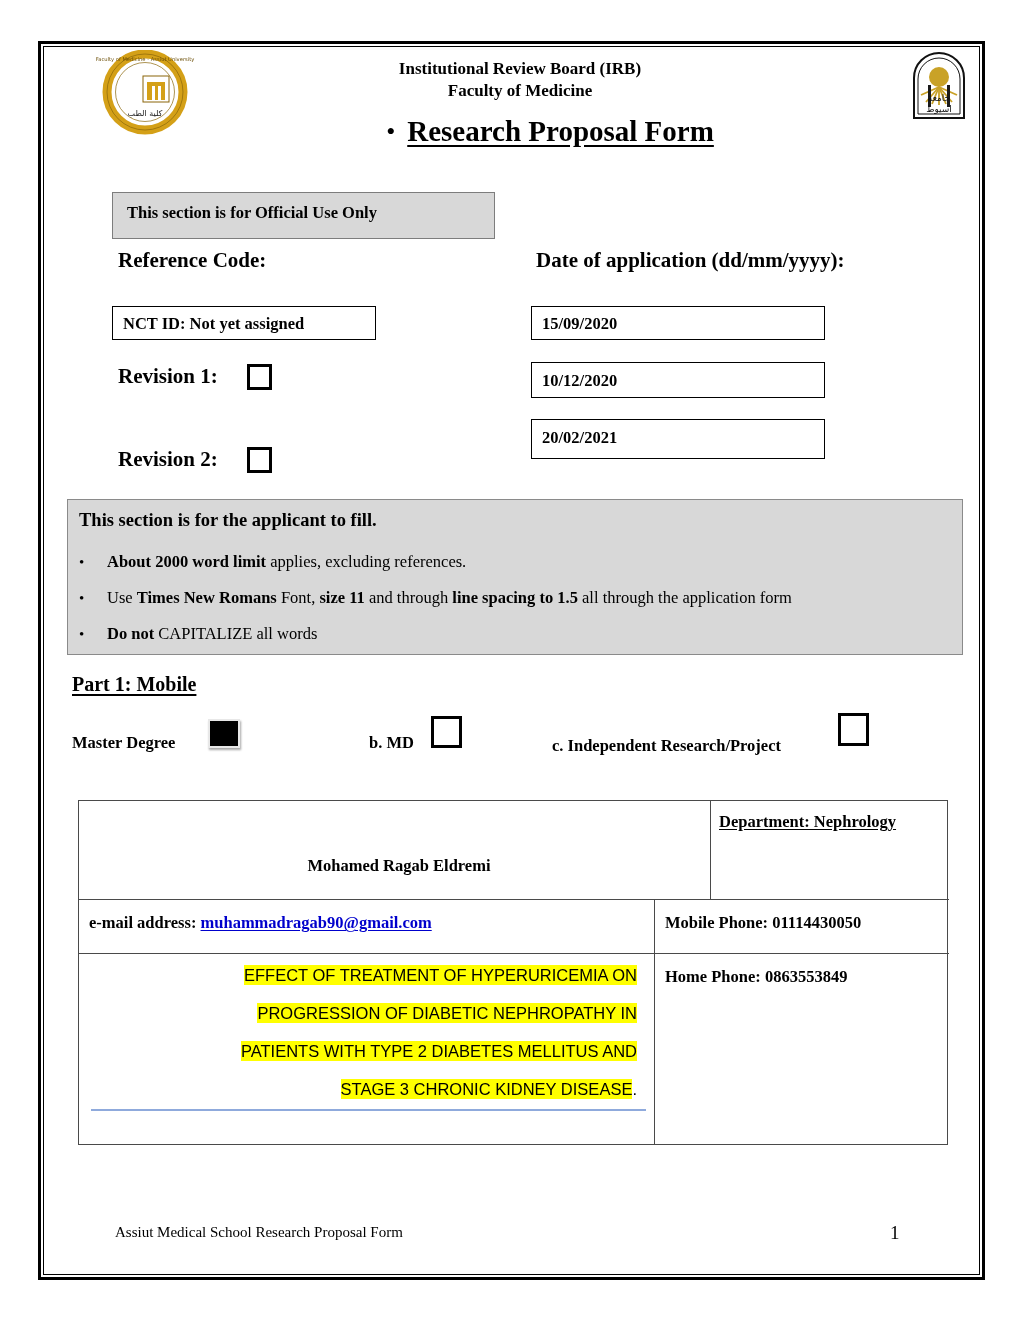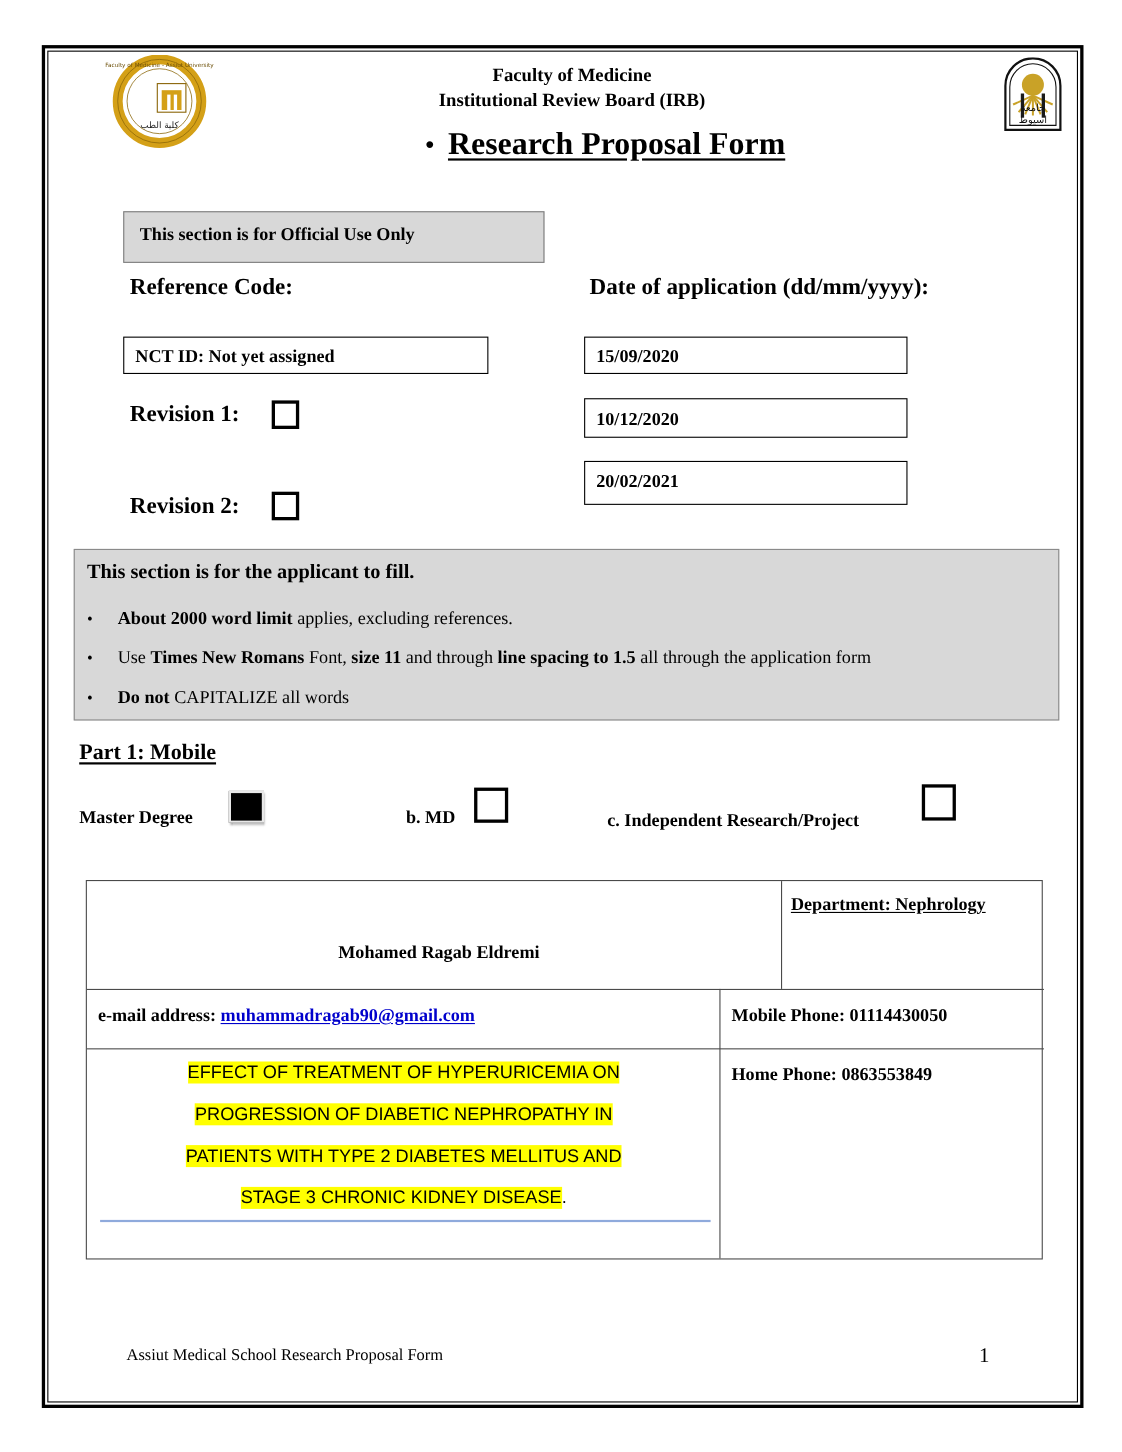--- a/index.html
+++ b/index.html
@@ -100,21 +100,21 @@
     box-sizing: border-box;
     background: #fff;
   }
   .field-box > span {
     position: absolute;
     left: 10px;
     font-weight: bold;
     font-size: 16.5px;
   }
 
-  #nct-box { left: 112px; top: 306px; width: 332px; height: 34px; }
+  #nct-box { left: 112px; top: 306px; width: 264px; height: 34px; }
   #nct-box > span { top: 7px; }
 
   #date1-box { left: 531px; top: 306px; width: 294px; height: 34px; }
   #date1-box > span { top: 7px; }
 
   #date2-box { left: 531px; top: 362px; width: 294px; height: 36px; }
   #date2-box > span { top: 8px; }
 
   #date3-box { left: 531px; top: 419px; width: 294px; height: 40px; padding-left: 24px; }
   #date3-box > span { top: 8px; }
@@ -255,21 +255,21 @@
     position: absolute;
     left: 586px; top: 166px;
     font-weight: bold;
     font-size: 16.5px;
   }
 
   #study-title {
     position: absolute;
     left: 18px; top: 155px;
     width: 540px;
-    text-align: center;
+    text-align: right;
     font-family: "Liberation Sans", "DejaVu Sans", sans-serif;
     font-size: 16.5px;
     line-height: 38px;
   }
   #study-title .hl {
     background: #ffff00;
     padding: 1px 0;
   }
   #title-rule {
     position: absolute;
@@ -323,22 +323,22 @@
       <line x1="31" y1="35" x2="49" y2="43"></line>
     </g>
     <rect x="20" y="33" width="3" height="22" fill="#1a1a1a"></rect>
     <rect x="39" y="33" width="3" height="22" fill="#1a1a1a"></rect>
     <text x="31" y="49" font-size="9" fill="#111" text-anchor="middle" font-family="'DejaVu Sans', sans-serif">جامعة</text>
     <text x="31" y="60" font-size="9" fill="#111" text-anchor="middle" font-family="'DejaVu Sans', sans-serif">اسيوط</text>
   </svg>
 </div>
 
 <div id="header-lines" class="abs">
+  <div>Institutional Review Board (IRB)</div>
   <div>Faculty of Medicine</div>
-  <div>Institutional Review Board (IRB)</div>
 </div>
 
 <div id="doc-title-row" class="abs">
   <span class="bullet">•</span><span id="doc-title">Research Proposal Form</span>
 </div>
 
 <div id="official-bar" class="abs">
   <span>This section is for Official Use Only</span>
 </div>
 

